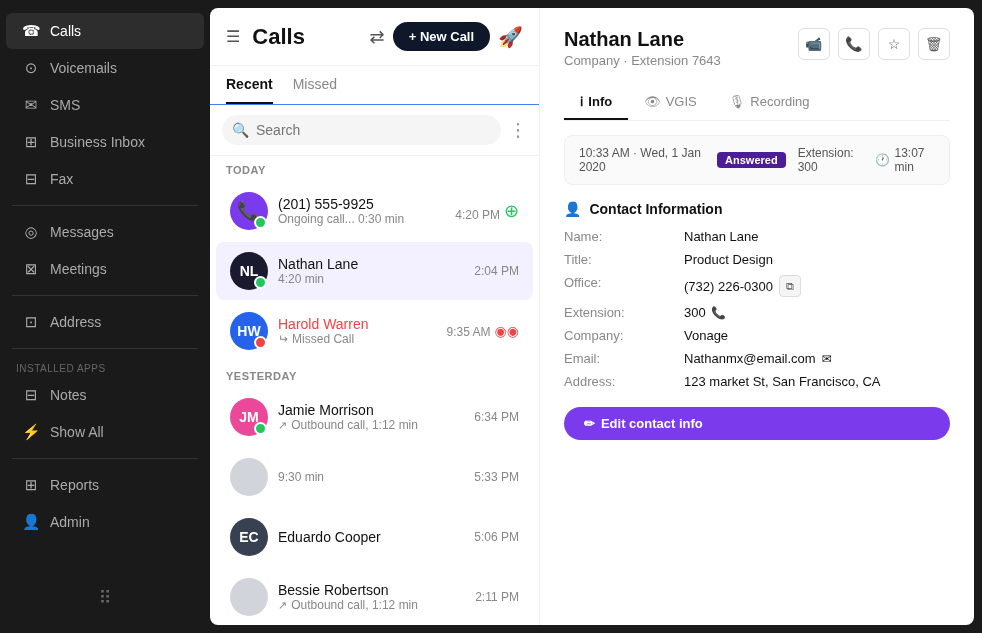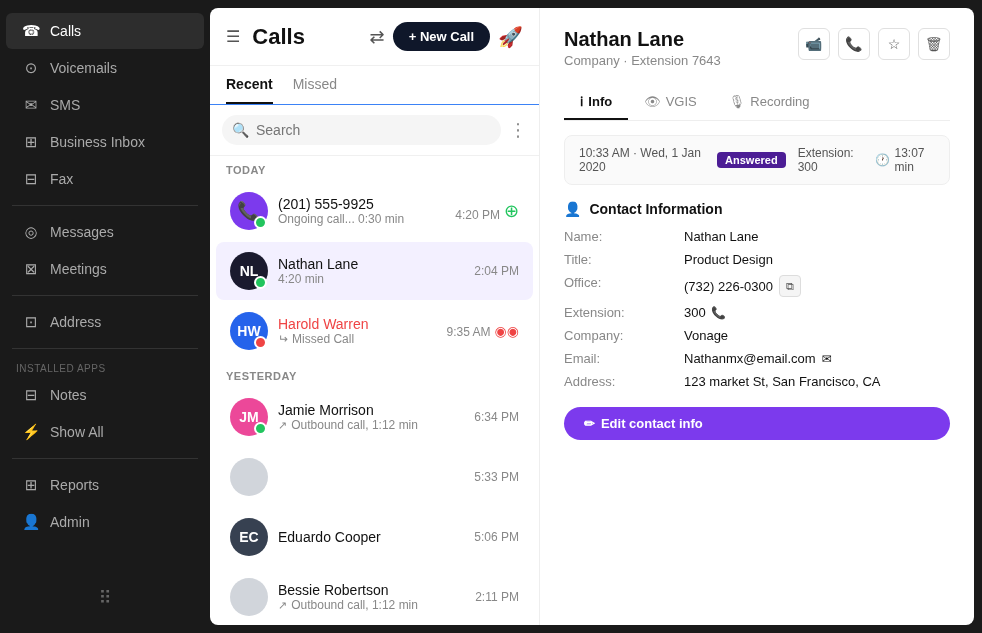--- a/index.html
+++ b/index.html
@@ -399,20 +399,21 @@
           </div>
         </div>
         <div class="call-time-col">
           <span class="call-time">6:34 PM</span>
         </div>
       </div>
 
       <div class="call-item">
         <div class="call-avatar" style="background:#d1d5db;"></div>
         <div class="call-info">
+          <div class="call-sub">9:30 min</div>
         </div>
         <div class="call-time-col">
           <span class="call-time">5:33 PM</span>
         </div>
       </div>
 
       <div class="call-item">
         <div class="call-avatar" style="background:#374151;">EC</div>
         <div class="call-info">
           <div class="call-name">Eduardo Cooper</div>

